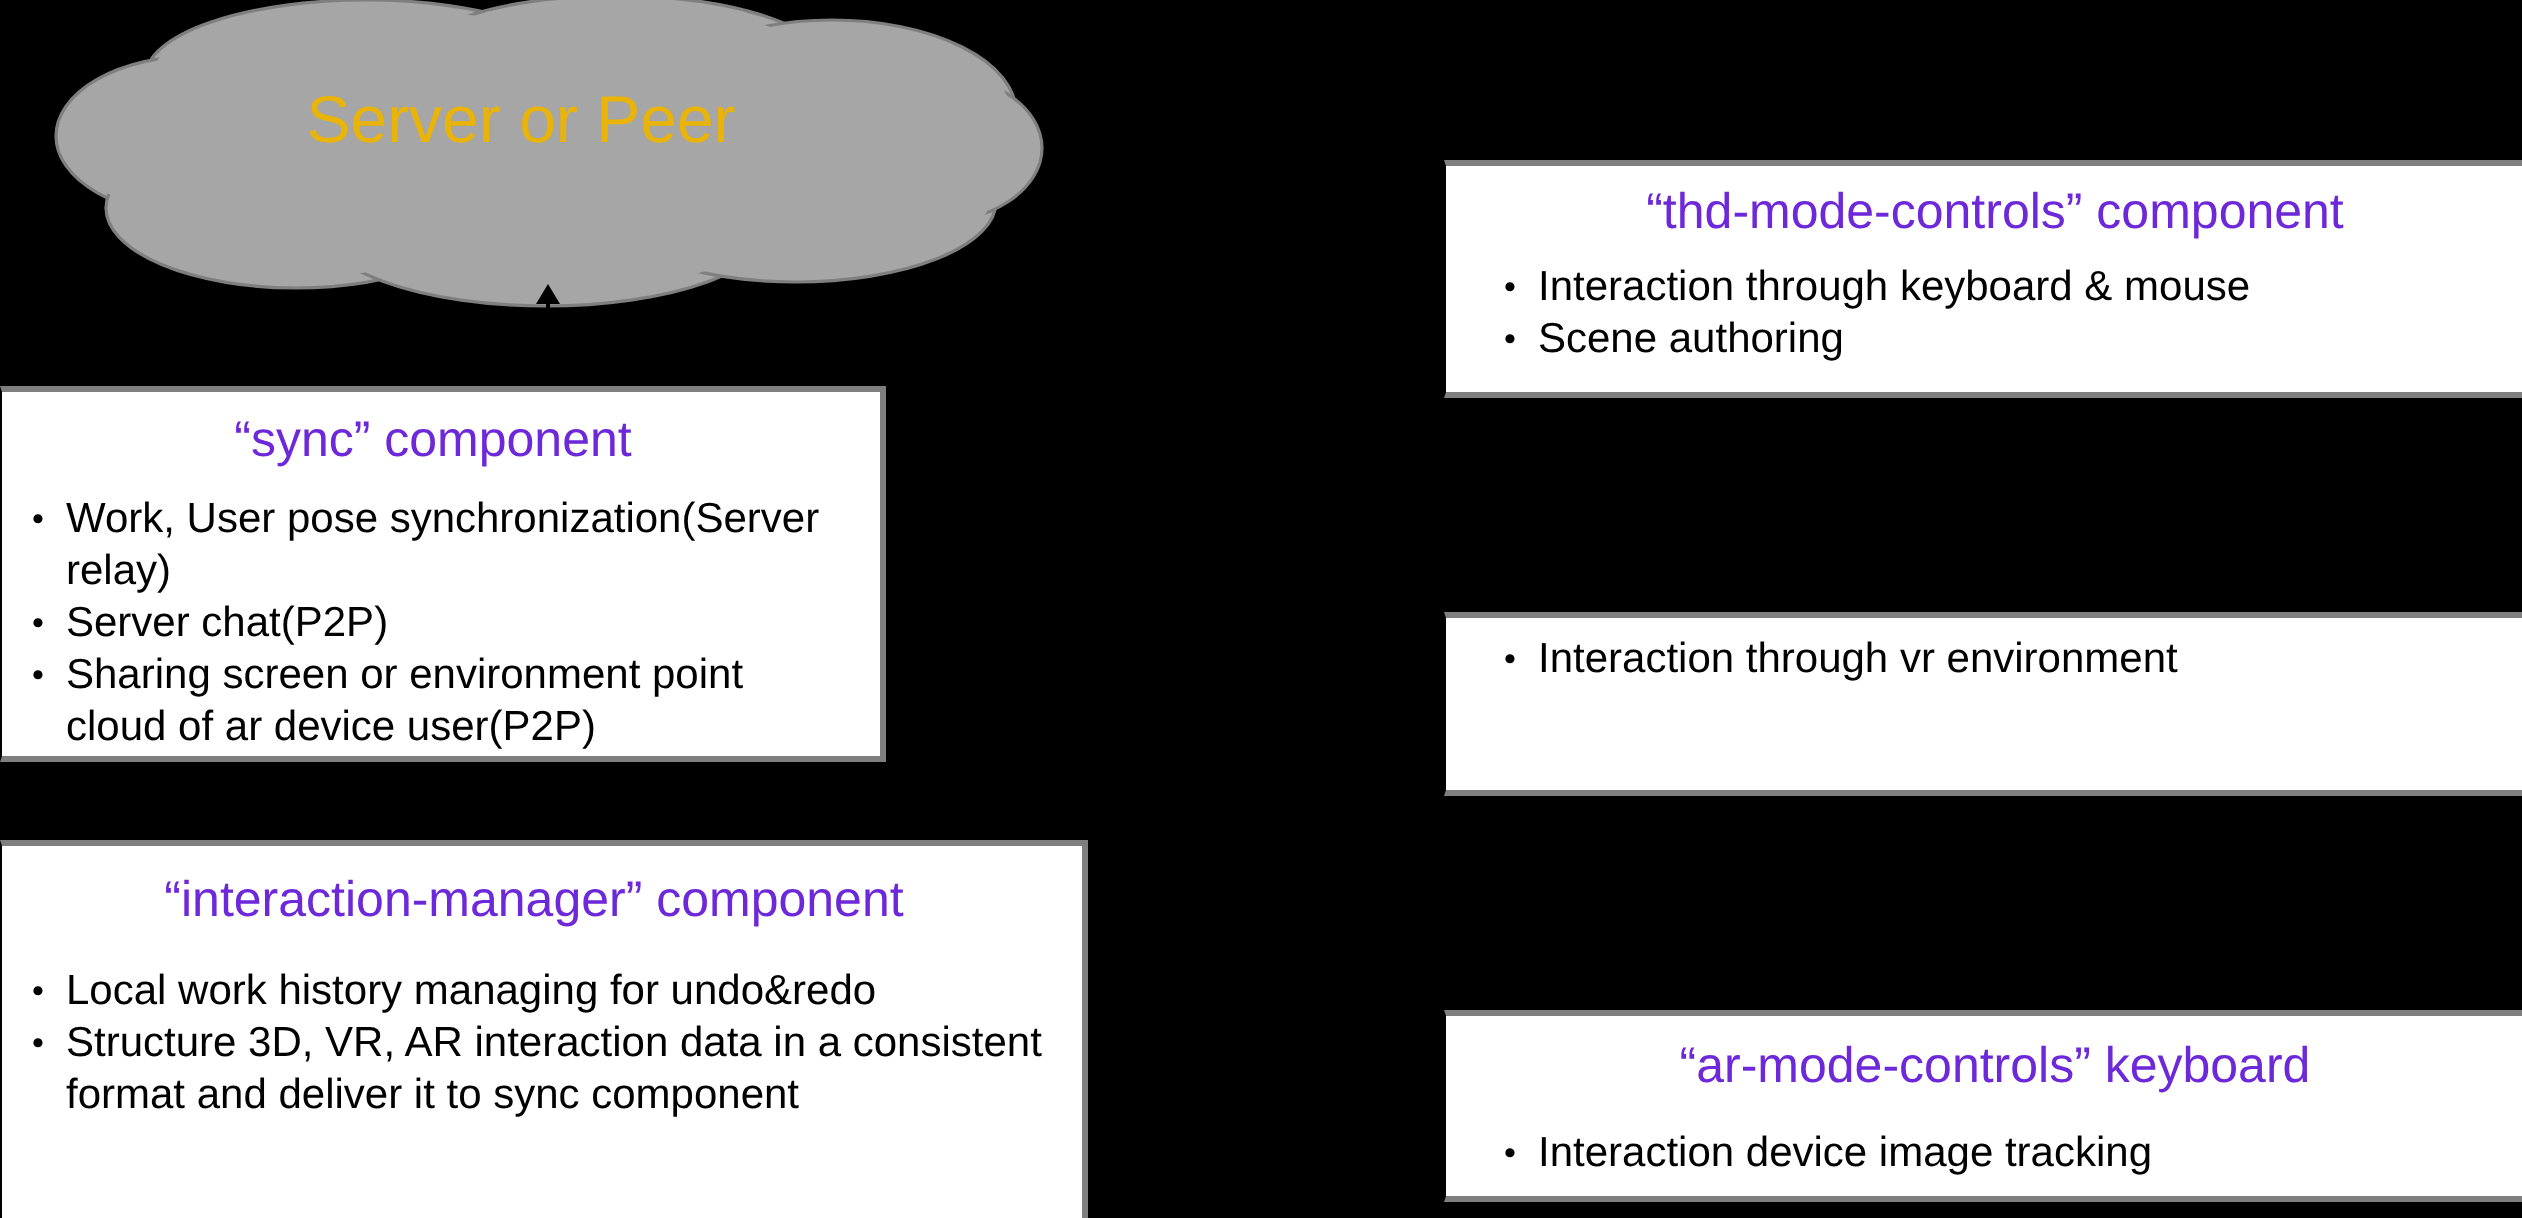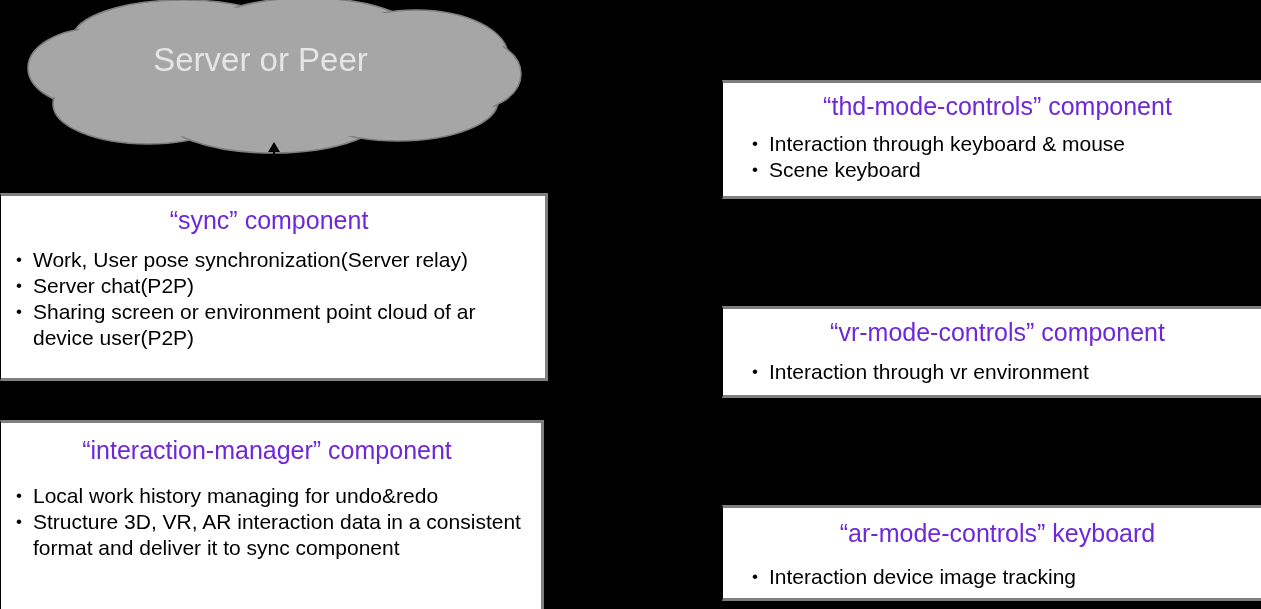--- a/index.html
+++ b/index.html
@@ -31,21 +31,21 @@
     top: 0;
     width: 520px;
     height: 158px;
   }
   .cloud-label {
     position: absolute;
     left: 0;
     top: 44px;
     width: 505px;
     text-align: center;
-    color: #e5e5e5;
+    color: #eab308;
     font-size: 33px;
     font-family: "Liberation Sans", sans-serif;
     font-weight: 400;
     letter-spacing: 0px;
     line-height: 40px;
     white-space: nowrap;
   }
 
   
   .connector {
@@ -99,21 +99,21 @@
     line-height: 26px;
   }
   .bullet-text {
     flex: 1 1 auto;
   }
 
   
   #box-sync {
     left: 0px;
     top: 193px;
-    width: 548px;
+    width: 443px;
     height: 188px;
   }
   #box-sync .box-inner { padding: 9px 12px 0 4px; }
   #box-sync .box-title { margin-bottom: 12px; }
   #box-sync .bullet-text { padding-right: 6px; }
 
   #box-interaction {
     left: 0px;
     top: 420px;
     width: 544px;
@@ -232,29 +232,28 @@
   <div class="box" id="box-thd">
     <div class="box-inner">
       <div class="box-title">“thd-mode-controls” component</div>
       <ul class="bullets">
         <li class="bullet-row">
           <span class="bullet-dot">•</span>
           <span class="bullet-text">Interaction through keyboard &amp; mouse</span>
         </li>
         <li class="bullet-row">
           <span class="bullet-dot">•</span>
-          <span class="bullet-text">Scene keyboard</span>
+          <span class="bullet-text">Scene authoring</span>
         </li>
       </ul>
     </div>
   </div>
 
   <div class="box" id="box-vr">
     <div class="box-inner">
-      <div class="box-title">“vr-mode-controls” component</div>
       <ul class="bullets">
         <li class="bullet-row">
           <span class="bullet-dot">•</span>
           <span class="bullet-text">Interaction through vr environment</span>
         </li>
       </ul>
     </div>
   </div>
 
   <div class="box" id="box-ar">

